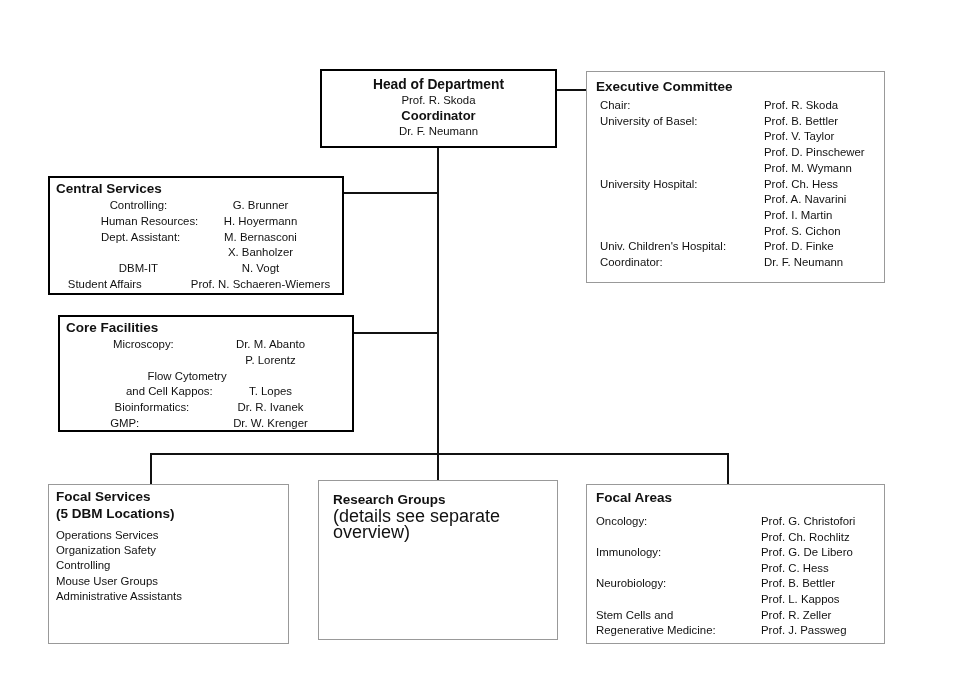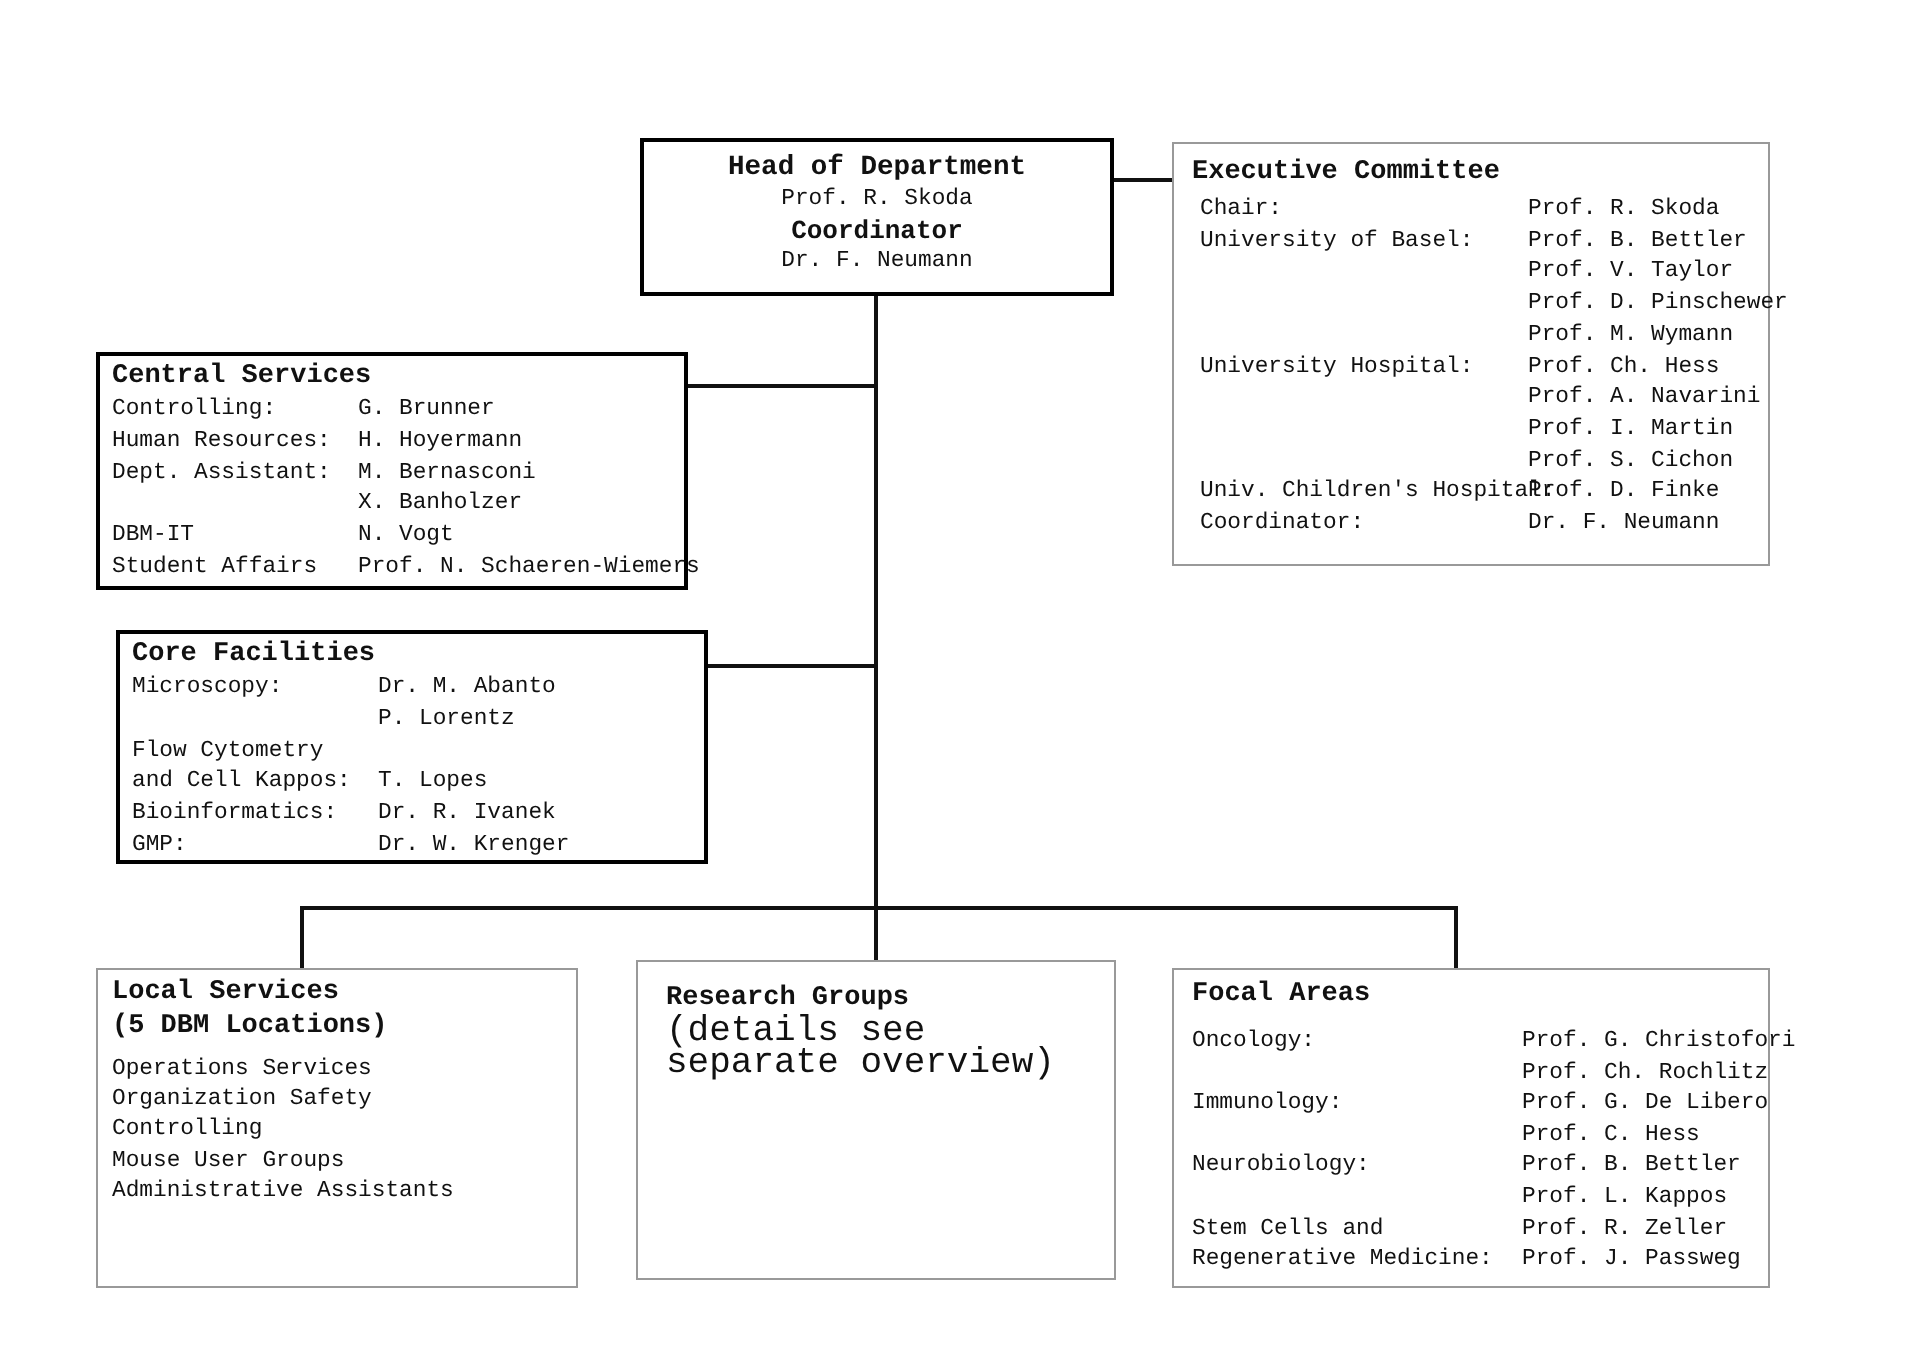--- a/index.html
+++ b/index.html
@@ -1,18 +1,18 @@
 <!DOCTYPE html>
 <html><head>
 <meta charset="utf-8">
 <style>
   html, body { margin:0; padding:0; background:#ffffff; }
   .canvas {
     position:relative; width:960px; height:679px; background:#ffffff;
-    font-family:Liberation Mono, monospace; color:#111111; overflow:hidden;
+    font-family:Liberation Sans, sans-serif; color:#111111; overflow:hidden;
   }
   .box { position:absolute; background:#ffffff; box-sizing:border-box; }
   .box.strong { border:2px solid #000000; }
   .box.light  { border:1.5px solid #999999; }
   .line { position:absolute; background:#111111; }
 
   .box-title { font-weight:bold; font-size:13.5px; line-height:16px; }
   .rows { font-size:11.4px; }
   .row { display:flex; }
   .lbl { flex:0 0 auto; white-space:nowrap; }
@@ -29,21 +29,21 @@
   #exec-box .box-title { padding:7px 0 3px 9px; }
   #exec-box .rows { padding-left:13px; }
   #exec-box .row { line-height:15.7px; }
   #exec-box .lbl { width:164px; }
 
   
   #central-box { left:48px; top:176px; width:296px; height:119px; }
   #core-box    { left:58px; top:315px; width:296px; height:117px; }
   #central-box .box-title, #core-box .box-title { padding:3px 0 1px 6px; }
   #central-box .rows, #core-box .rows { padding-left:6px; }
-  #central-box .row, #core-box .row { line-height:15.8px; }
+  #central-box .row, #core-box .row { line-height:15.8px;justify-content:center; }
   #central-box .lbl, #core-box .lbl { width:123px; }
 
   
   #local-box { left:48px; top:484px; width:241px; height:160px; }
   #local-box .box-title { padding:4px 0 0 7px; line-height:16.5px; }
   #local-box .items { padding:6px 0 0 7px; font-size:11.4px; }
   #local-box .item { line-height:15.2px; }
 
   
   #research-box { left:318px; top:480px; width:240px; height:160px; }
@@ -182,21 +182,21 @@
         </div>
       <div class="row">
           <span class="lbl">GMP:</span>
           <span class="val">Dr. W. Krenger</span>
         </div>
     </div>
   </div>
 
   <div class="box light" id="local-box">
     <div class="box-title">
-      <div>Local Services</div>
+      <div>Focal Services</div>
       <div>(5 DBM Locations)</div>
     </div>
     <div class="items">
       <div class="item">Operations Services</div>
       <div class="item">Organization Safety</div>
       <div class="item">Controlling</div>
       <div class="item">Mouse User Groups</div>
       <div class="item">Administrative Assistants</div>
     </div>
   </div>

